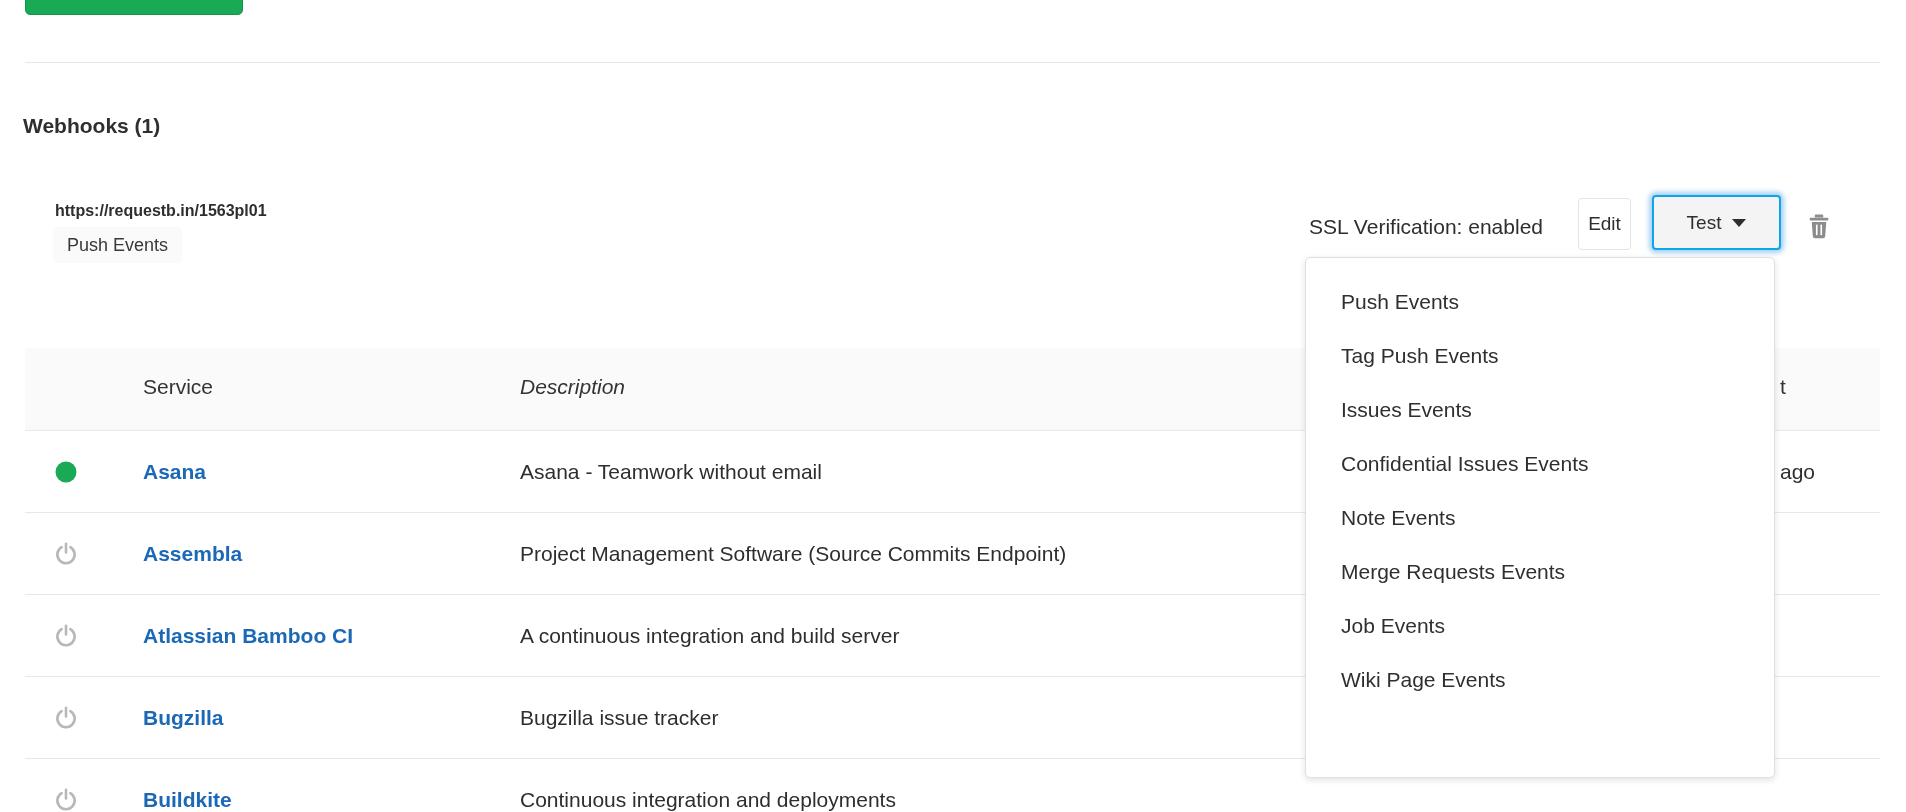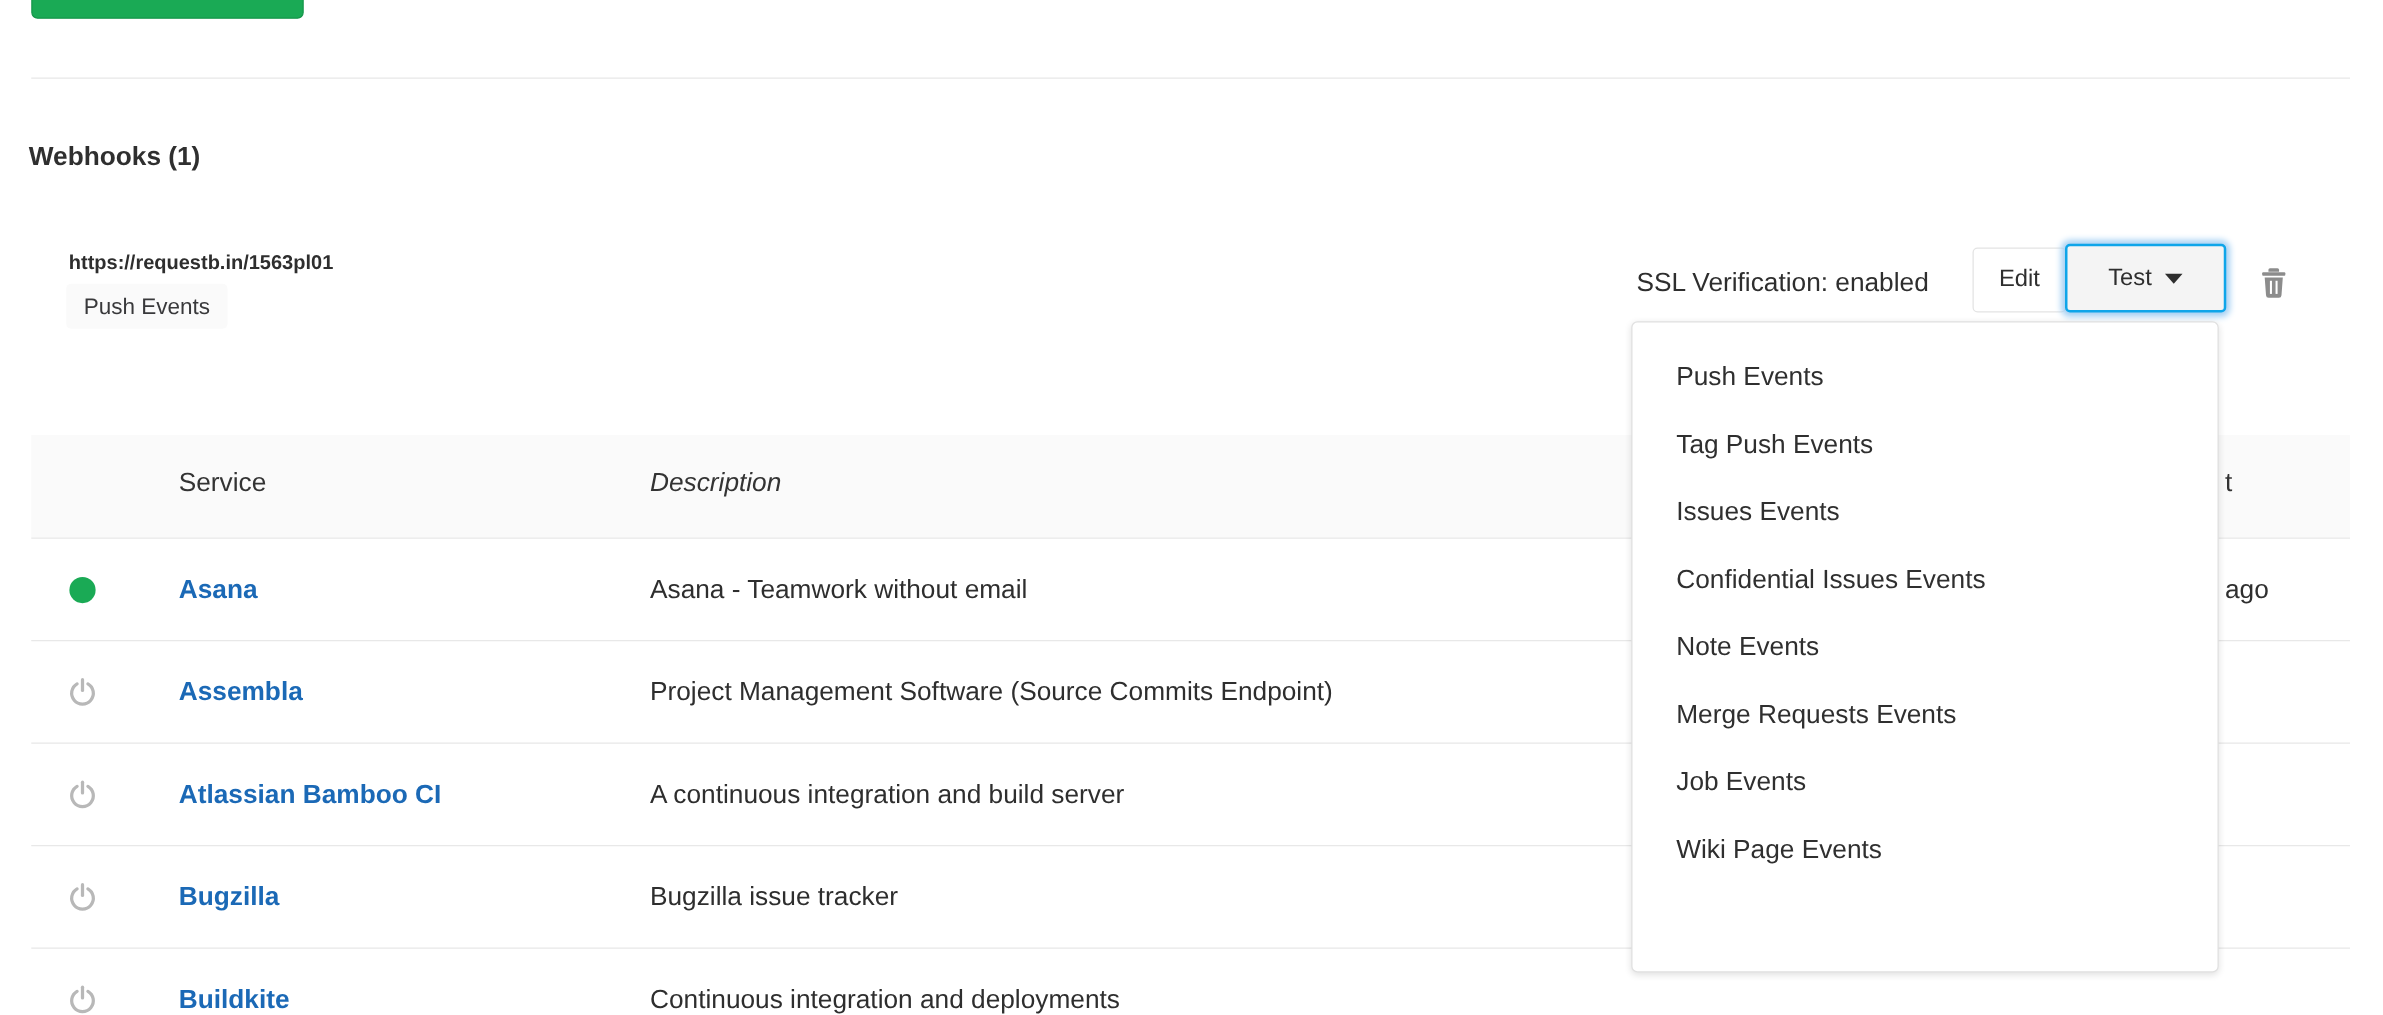--- a/index.html
+++ b/index.html
@@ -16,21 +16,21 @@
 
   .hook-url { position:absolute; left:55px; top:190px; font-size:16px; font-weight:bold; color:#2e2e2e;margin-top:12px; }
 
   .badge { position:absolute; left:53px; top:227px; height:36px; line-height:36px; padding:0 14px;
     background:#fafafa; border-radius:4px; font-size:18px; color:#39393b; }
 
   .ssl { position:absolute; right:363px; top:215px; font-size:21px; color:#2e2e2e; white-space:nowrap; }
 
   .btn { position:absolute; box-sizing:border-box; font-family:inherit; font-size:19px; color:#2e2e2e;
     border-radius:4px; cursor:pointer; display:flex; align-items:center; justify-content:center; }
-  .edit-btn { left:1578px; top:198px; width:75px; height:52px; background:#fff; border:1px solid #e3e3e3; }
+  .edit-btn { left:1578px; top:198px; width:53px; height:52px; background:#fff; border:1px solid #e3e3e3; }
   .test-btn { left:1652px; top:195px; width:129px; height:55px; background:#f4f4f4;
     border:2px solid #0ea5e9; box-shadow:0 0 5px 3px #a5d0f3; gap:11px; }
   .caret { width:0; height:0; border-left:7px solid transparent; border-right:7px solid transparent;
     border-top:8px solid #2e2e2e; }
 
   .trash-btn { position:absolute; left:1802px; top:210px; width:34px; height:34px; background:none;
     border:none; padding:0; cursor:pointer; }
 
   
   .dropdown { position:absolute; left:1305px; top:257px; width:470px; height:521px; box-sizing:border-box;

